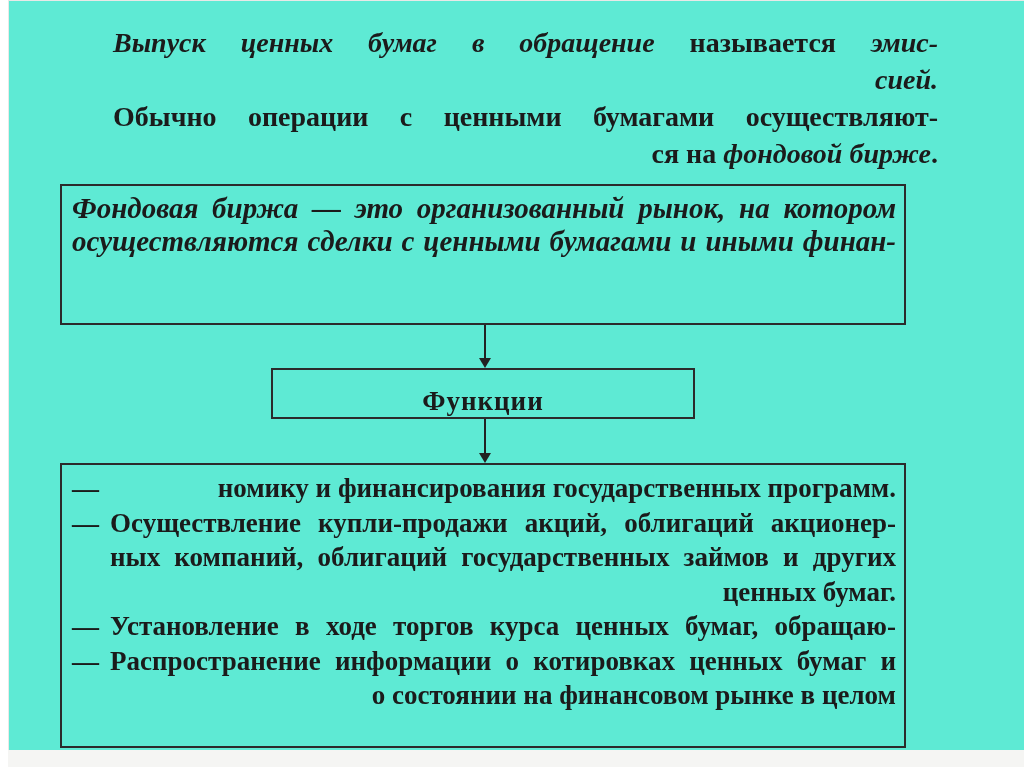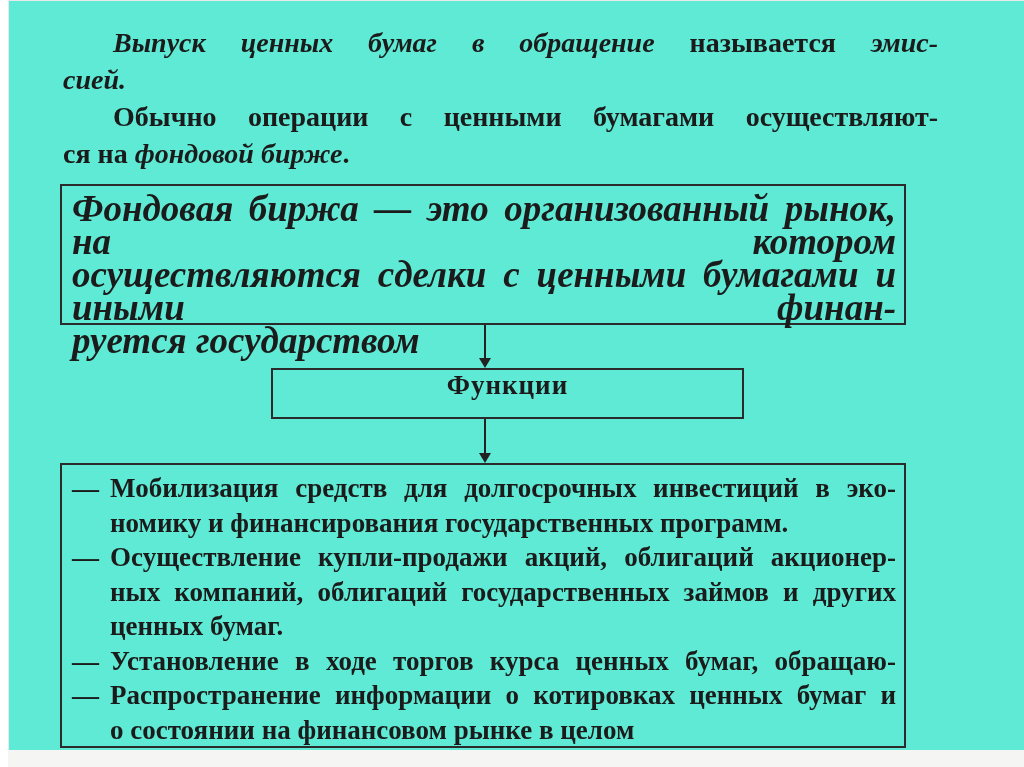--- a/index.html
+++ b/index.html
@@ -4,42 +4,42 @@
 <style>
   html,body{margin:0;padding:0;background:#ffffff;}
   .page{
     position:relative;width:1024px;height:767px;background:#5eead4;
     font-family:"Liberation Serif","DejaVu Serif",serif;
     color:#1b1b1b;font-weight:700;overflow:hidden;
     box-shadow:inset 0 0 0 1px #e9e9e7;
     margin-left:8px;
   }
   .bottom-strip{position:absolute;left:0;top:750px;width:1024px;height:17px;background:#f5f5f3;}
-  .line{white-space:nowrap;}
+  .line{white-space:nowrap;text-align:right;}
   .just{white-space:normal;text-align:justify;text-align-last:justify;text-justify:inter-word;}
   .it{font-style:italic;}
   .bi{font-style:italic;font-weight:700;}
   
   .intro{position:absolute;left:55px;top:24px;width:875px;font-size:28px;line-height:37px;}
   .indent{padding-left:50px;}
   
   .defbox{
     position:absolute;left:52px;top:184px;width:846px;height:141px;
     border:2px solid #2b2b2b;box-sizing:border-box;
-    padding:6px 8px 0 10px;font-size:37px;line-height:33px;
+    padding:6px 8px 0 10px;font-size:29px;line-height:33px;
   }
   
   .arrow{position:absolute;left:469px;}
   .arrow1{top:325px;}
   .arrow2{top:419px;}
   
   .funcbox{
-    position:absolute;left:263px;top:368px;width:473px;height:51px;
+    position:absolute;left:263px;top:368px;width:424px;height:51px;
     border:2px solid #2b2b2b;box-sizing:border-box;
-    display:flex;align-items:flex-start;justify-content:center;
+    display:flex;align-items:flex-end;justify-content:center;
     font-size:27px;letter-spacing:1px;
   }
   
   .listbox{
     position:absolute;left:52px;top:463px;width:846px;height:285px;
     border:2px solid #2b2b2b;box-sizing:border-box;
     padding:6px 8px 0 10px;font-size:27px;line-height:34.5px;
   }
   .item{display:flex;align-items:flex-start;}
   .dash{flex:0 0 38px;}
@@ -53,21 +53,20 @@
   <div class="intro">
     <div class="line just indent"><span class="it">Выпуск ценных бумаг в обращение</span><span> называется </span><span class="bi">эмис-</span></div>
     <div class="line"><span class="bi">сией.</span></div>
     <div class="line just indent"><span>Обычно операции с ценными бумагами осуществляют-</span></div>
     <div class="line"><span>ся на </span><span class="it">фондовой бирже</span><span>.</span></div>
   </div>
 
   <div class="defbox">
     <div class="line just"><span class="bi">Фондовая биржа</span><span class="it"> — это организованный рынок, на котором</span></div>
     <div class="line just it">осуществляются сделки с ценными бумагами и иными финан-</div>
-    <div class="line it">руется государством</div>
   </div>
 
   <svg class="arrow arrow1" width="16" height="43" viewBox="0 0 16 43">
     <line x1="8" y1="0" x2="8" y2="34" stroke="#222" stroke-width="2"></line>
     <polygon points="2,33 14,33 8,43" fill="#222"></polygon>
   </svg>
 
   <div class="funcbox">
     <span>Функции</span>
   </div>
@@ -75,21 +74,20 @@
   <svg class="arrow arrow2" width="16" height="44" viewBox="0 0 16 44">
     <line x1="8" y1="0" x2="8" y2="35" stroke="#222" stroke-width="2"></line>
     <polygon points="2,34 14,34 8,44" fill="#222"></polygon>
   </svg>
 
   <div class="listbox">
 
     <div class="item">
       <span class="dash">—</span>
       <div class="itemlines">
-        <div class="line just">Мобилизация средств для долгосрочных инвестиций в эко-</div>
         <div class="line">номику и финансирования государственных программ.</div>
       </div>
     </div>
 
     <div class="item">
       <span class="dash">—</span>
       <div class="itemlines">
         <div class="line just">Осуществление купли-продажи акций, облигаций акционер-</div>
         <div class="line just">ных компаний, облигаций государственных займов и других</div>
         <div class="line">ценных бумаг.</div>

